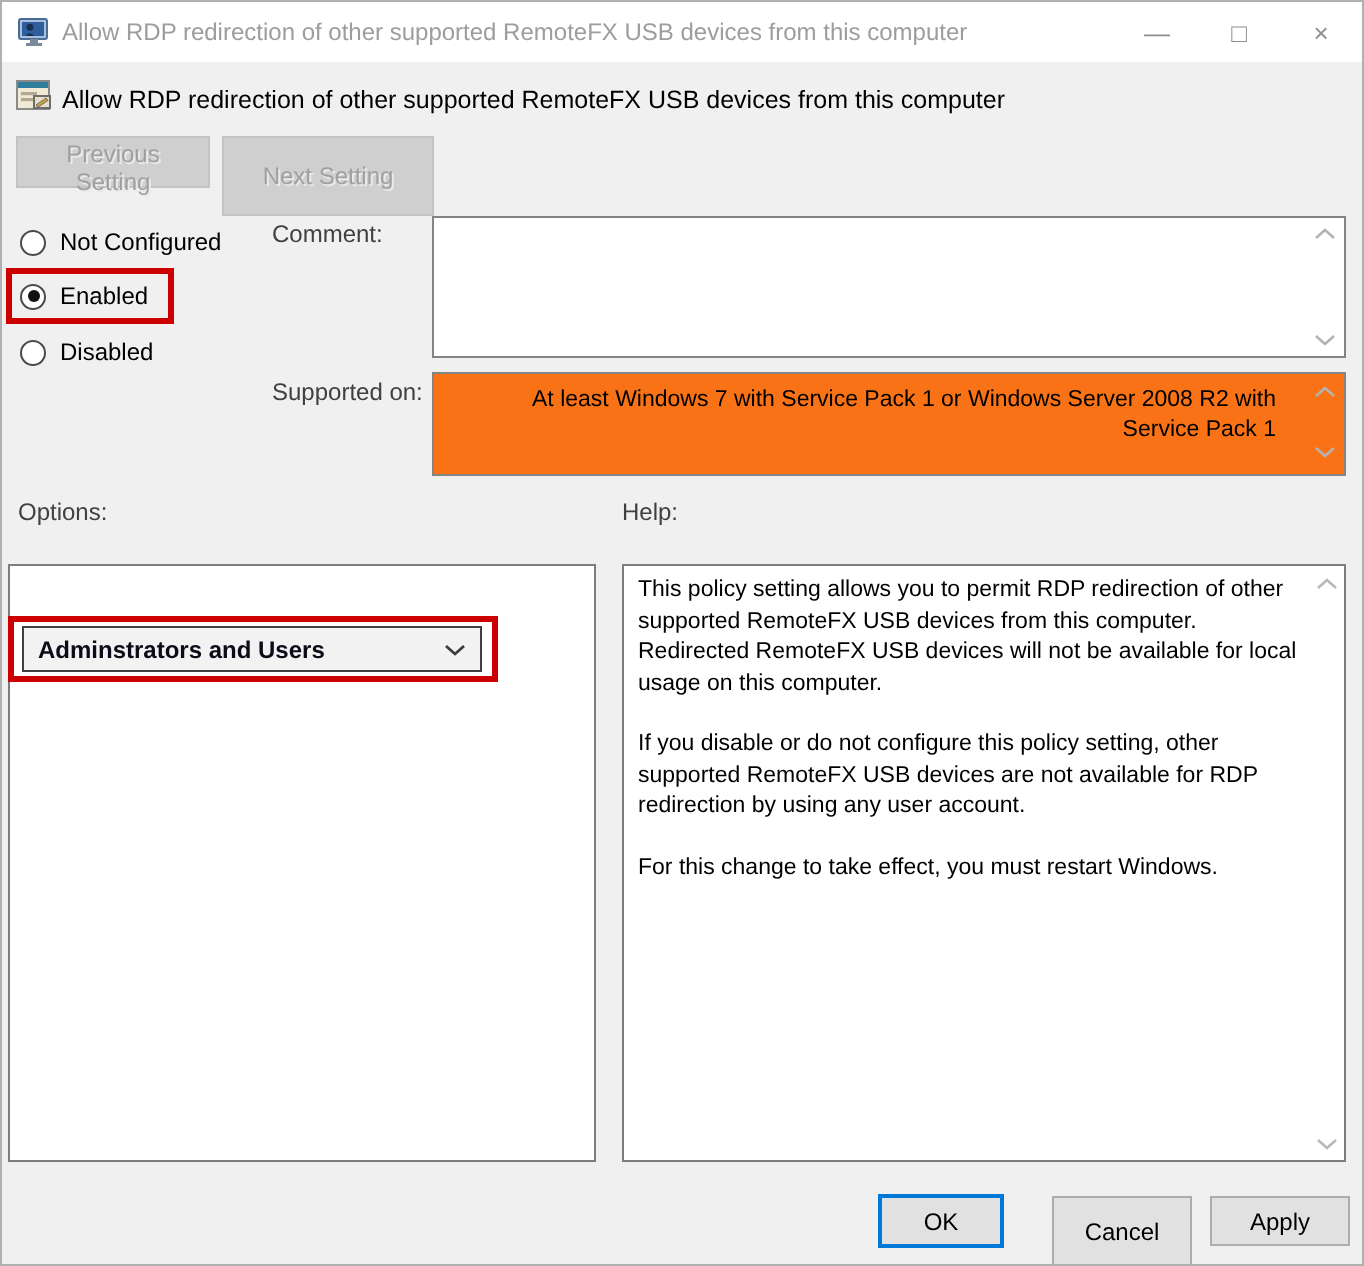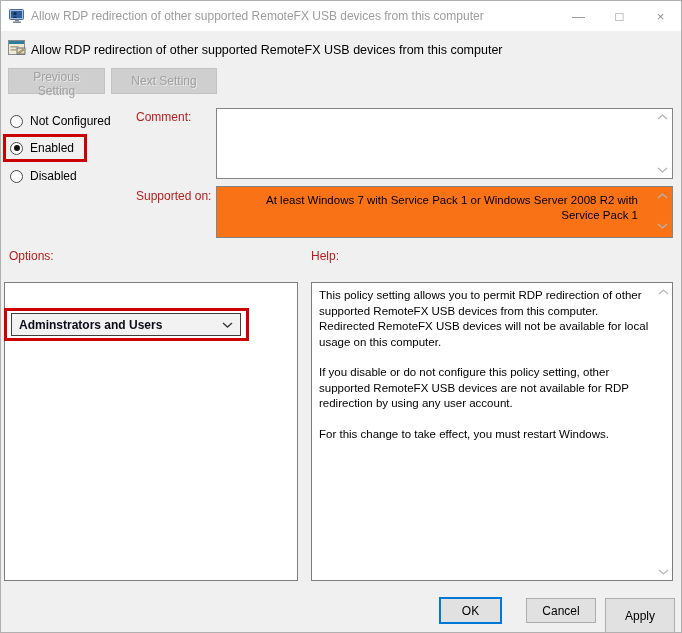--- a/index.html
+++ b/index.html
@@ -19,21 +19,21 @@
   .header-title{position:absolute;left:30px;top:42px;color:#000;font-size:12.5px;white-space:nowrap;}
   .nav-btn{position:absolute;background:#cfcfcf;border:1px solid #c3c3c3;color:#a0a0a0;
            text-shadow:1px 1px 0 #eaeaea;font-size:12px;font-family:inherit;}
   
   .radio-row{position:absolute;display:flex;align-items:center;gap:7px;
              padding:4px 10px 4px 4px;border:3px solid transparent;cursor:default;}
   .radio-row.highlighted{border-color:var(--red);}
   .radio{width:13px;height:13px;border:1px solid #4a4a4a;border-radius:50%;background:#fff;
          display:inline-flex;align-items:center;justify-content:center;flex:0 0 auto;}
   .radio.selected::after{content:"";width:6px;height:6px;border-radius:50%;background:#111;}
-  .field-label{position:absolute;color:#b91c1c;}
+  .field-label{position:absolute;color:#404040;}
   
   .comment-box{position:absolute;left:215px;top:107px;width:457px;height:71px;background:#fff;
                border:1px solid #848484;resize:none;outline:none;font-family:inherit;font-size:12px;padding:3px 20px 3px 5px;}
   .supported-box{position:absolute;left:215px;top:185px;width:457px;height:52px;background:#f97316;
                  border:1px solid #848484;padding:6px 34px 4px 8px;font-size:11.5px;line-height:15px;color:#000;text-align:right;}
   
   .panel{position:absolute;top:281px;height:299px;background:#fff;border:1px solid #7d7d7d;}
   .options-panel{left:3px;width:294px;}
   .help-panel{left:310px;width:362px;}
   .option-setting-label{position:absolute;left:12px;top:288px;color:#737373;margin-top:28px;}
@@ -79,21 +79,21 @@
       <rect x="1" y="1" width="15" height="3" fill="#2e7f9e"></rect>
       <rect x="2.5" y="6" width="8" height="1.6" fill="#b0a98f"></rect>
       <rect x="2.5" y="9" width="6" height="1.6" fill="#b0a98f"></rect>
       <rect x="9" y="8" width="8" height="6" fill="#e8dfc8" stroke="#6d6d6d"></rect>
       <path d="M10 12.5 L15 9 L16 10.2 L11 13.6 Z" fill="#caa53d" stroke="#6d6d6d" stroke-width="0.5"></path>
     </svg>
   </span>
   <span class="header-title">Allow RDP redirection of other supported RemoteFX USB devices from this computer</span>
 
   <button class="nav-btn" style="left:7px;top:67px;width:97px;height:26px;" disabled="">Previous Setting</button>
-  <button class="nav-btn" style="left:110px;top:67px;width:106px;height:26px;" disabled="">Next Setting</button>
+  <button class="nav-btn" style="left:110px;top:67px;width:106px;height:40px;" disabled="">Next Setting</button>
 
   <div class="radio-row" style="left:2px;top:106px;">
     <span class="radio"></span>
     <span>Not Configured</span>
   </div>
   <div class="radio-row highlighted" style="left:2px;top:133px;">
     <span class="radio selected"></span>
     <span>Enabled</span>
   </div>
   <div class="radio-row" style="left:2px;top:161px;">
@@ -141,16 +141,16 @@
     <p>For this change to take effect, you must restart Windows.</p>
   </div>
   <svg class="chev" style="left:657px;top:288px;" width="11" height="6" viewBox="0 0 11 6">
     <path d="M1 5 L5.5 1 L10 5" fill="none" stroke="#b9b9b9" stroke-width="1.3"></path>
     </svg>
   <svg class="chev" style="left:657px;top:568px;" width="11" height="6" viewBox="0 0 11 6">
     <path d="M1 1 L5.5 5 L10 1" fill="none" stroke="#b9b9b9" stroke-width="1.3"></path>
     </svg>
 
   <button class="btn btn-default" style="left:438px;top:596px;width:63px;height:27px;">OK</button>
-  <button class="btn" style="left:525px;top:597px;width:70px;height:25px;">Cancel</button>
-  <button class="btn" style="left:604px;top:597px;width:70px;height:35px;">Apply</button>
+  <button class="btn" style="left:525px;top:597px;width:70px;height:35px;">Cancel</button>
+  <button class="btn" style="left:604px;top:597px;width:70px;height:25px;">Apply</button>
 
 </div>
 
 </body></html>

